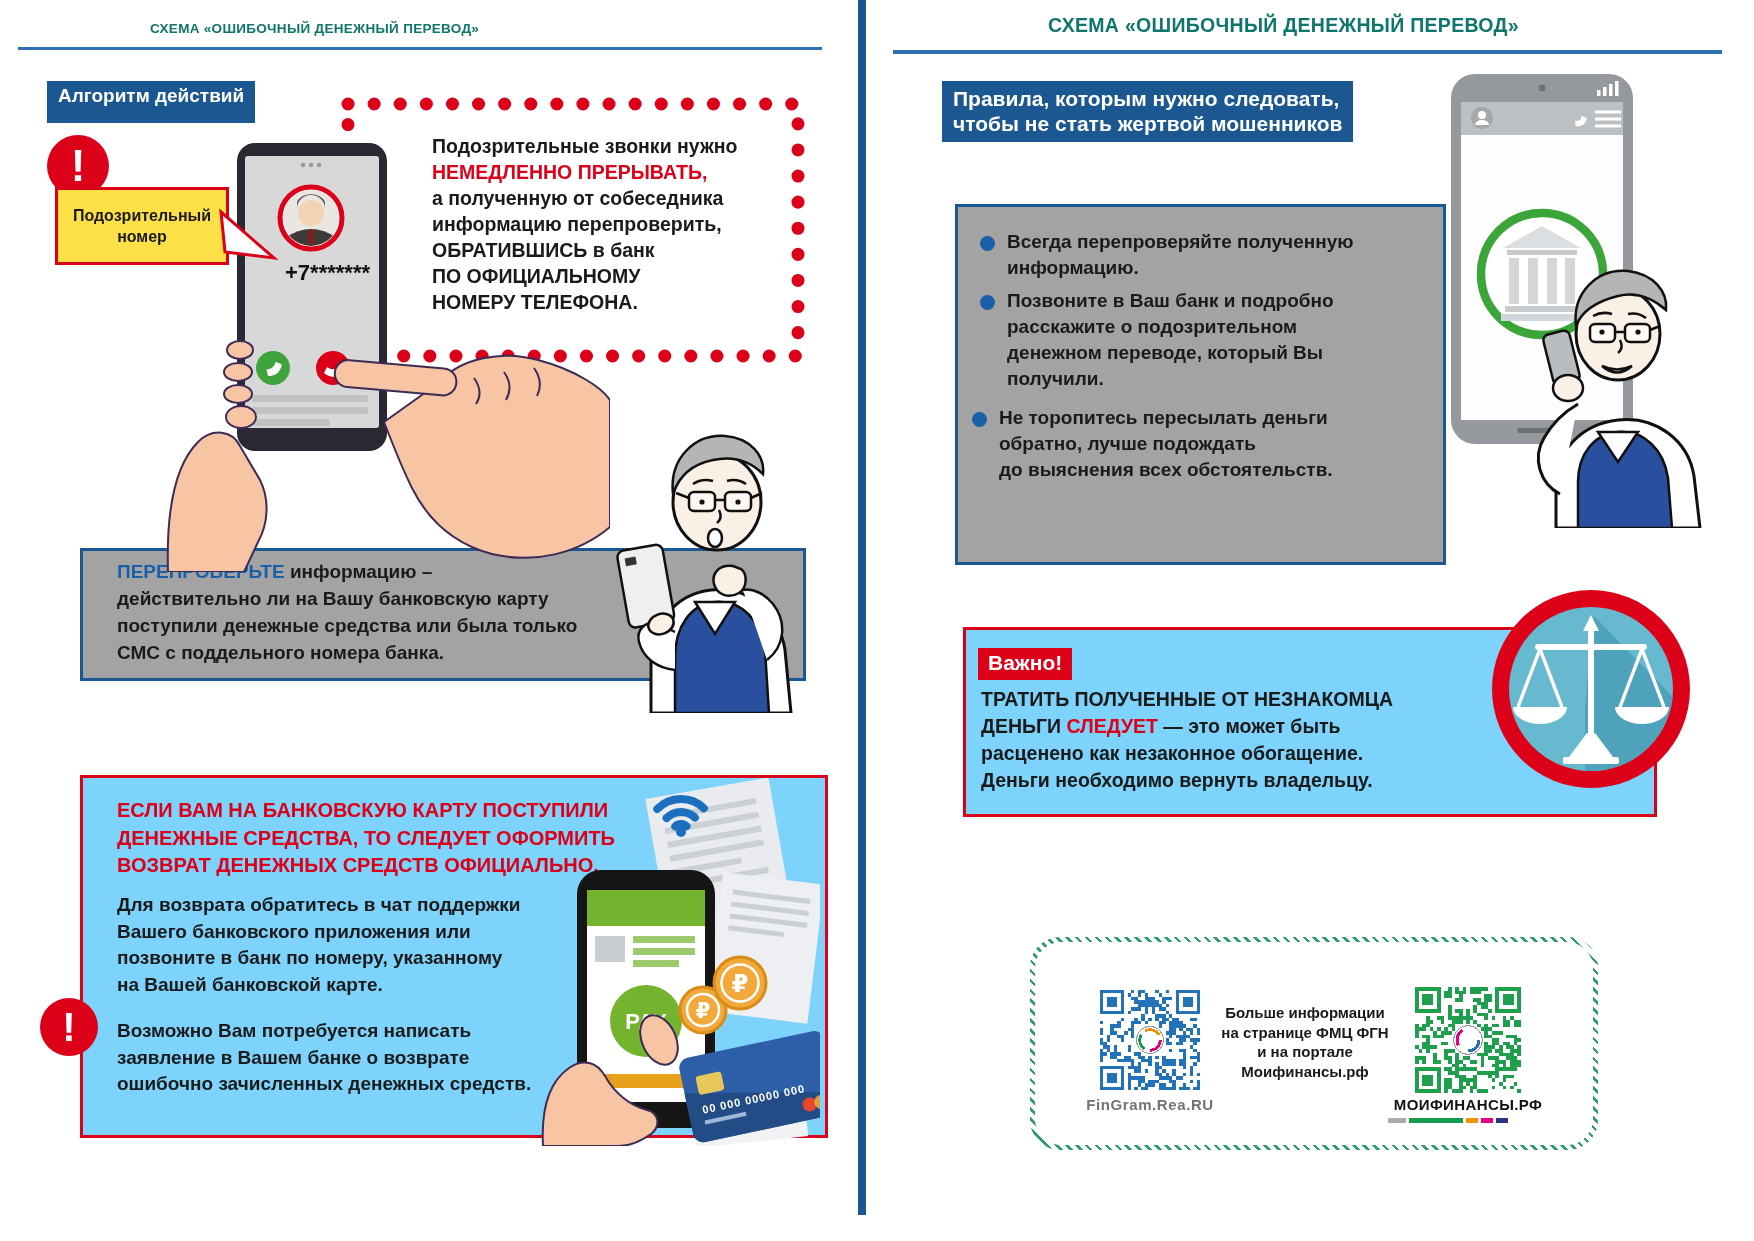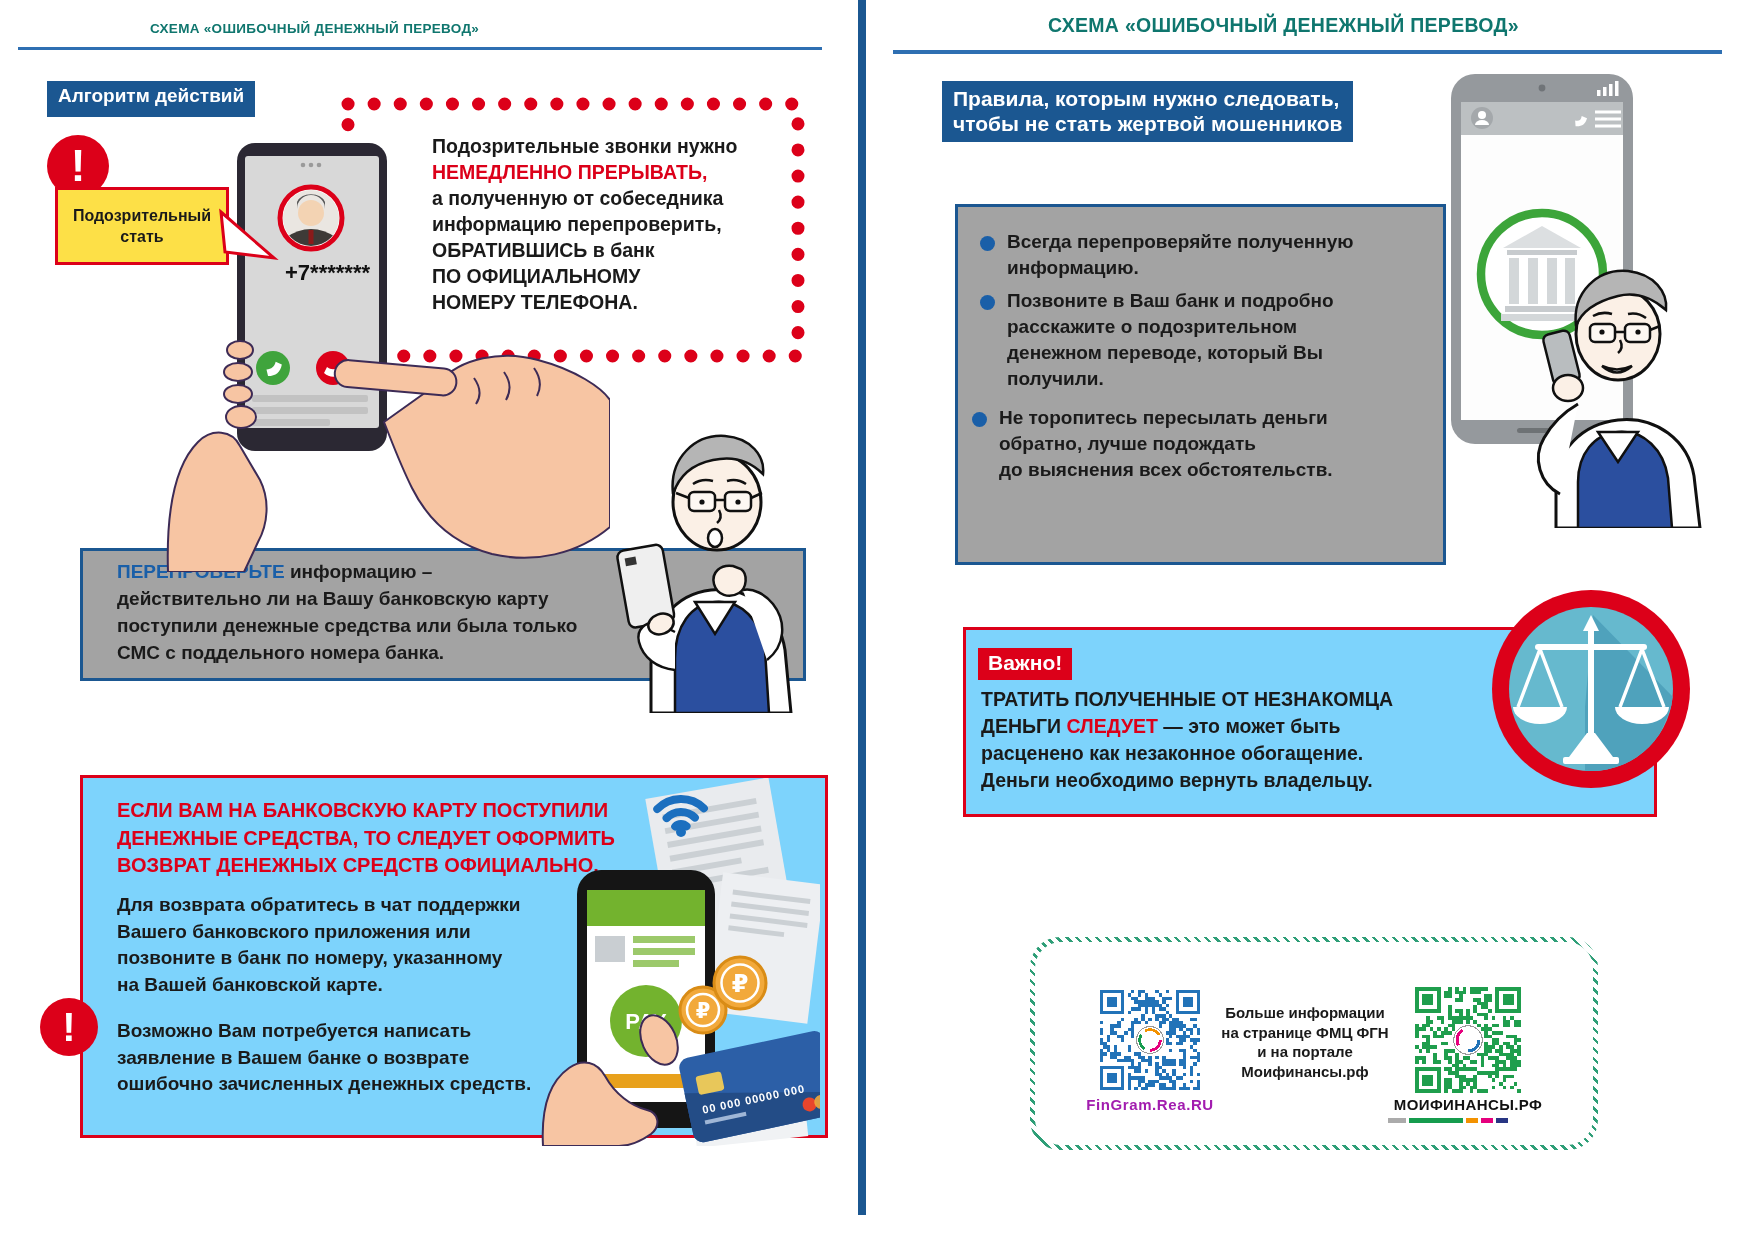--- a/index.html
+++ b/index.html
@@ -8,21 +8,21 @@
   .abs{position:absolute;}
   
   .hdr{color:#0f766e;font-weight:700;letter-spacing:.3px;white-space:nowrap;}
   .hdr-l{left:150px;top:21px;width:276px;text-align:center;font-size:13.5px;}
   .hdr-r{left:1048px;top:14px;font-size:19.5px;}
   .rule-l{left:18px;top:47px;width:804px;height:3px;background:#2e6fb2;}
   .rule-r{left:893px;top:50px;width:829px;height:4px;background:#2e6fb2;}
   .divider{left:858px;top:0;width:8px;height:1215px;background:#1b5791;}
   
   .badge{background:#1b5791;color:#fff;font-weight:700;}
-  .badge-l{left:47px;top:81px;font-size:19px;padding:4px 11px 10px;}
+  .badge-l{left:47px;top:81px;font-size:19px;padding:4px 11px 16px;}
   .badge-r{left:942px;top:81px;font-size:21px;line-height:25px;padding:5px 11px 6px;}
   
   .alert{background:#dc0019;border-radius:50%;color:#fff;display:flex;align-items:center;justify-content:center;
          font-weight:700;}
   .alert1{left:47px;top:135px;width:62px;height:62px;font-size:44px;z-index:6;}
   .alert2{left:40px;top:998px;width:58px;height:58px;font-size:40px;z-index:6;}
   
   .callout{left:55px;top:187px;width:168px;height:72px;background:#fde047;border:3px solid #dc0019;z-index:6;
            display:flex;flex-direction:column;align-items:center;justify-content:center;
            font-size:16px;font-weight:700;line-height:21px;}
@@ -48,21 +48,21 @@
   .imp-box{left:963px;top:627px;width:668px;height:184px;}
   .imp-badge{left:12px;top:18px;position:absolute;background:#dc0019;color:#fff;font-size:21px;font-weight:700;
              padding:3px 10px 5px;}
   .imp-text{position:absolute;left:15px;top:56px;font-size:19.5px;font-weight:700;line-height:27px;}
   .imp-red{color:#dc0019;}
   
   .qr-box{left:1030px;top:937px;width:568px;height:213px;
           background:repeating-linear-gradient(45deg,#2e9e77 0 2.5px,#fff 2.5px 7px);border-radius:30px;}
   .qr-inner{position:absolute;inset:5px;background:#fff;border-radius:26px;}
   .qr-info{left:1190px;top:1003px;width:230px;text-align:center;font-size:15px;font-weight:700;line-height:19.5px;}
-  .qr-cap1{left:1060px;top:1096px;width:180px;text-align:center;color:#a21caf;font-size:15px;font-weight:700;letter-spacing:.6px;}
+  .qr-cap1{left:1060px;top:1096px;width:180px;text-align:center;color:#737373;font-size:15px;font-weight:700;letter-spacing:.6px;}
   .qr-cap2{left:1368px;top:1096px;width:200px;text-align:center;color:#111;font-size:15px;font-weight:700;letter-spacing:.4px;}
   .qr-stripe{left:1388px;top:1118px;width:160px;display:flex;gap:3px;height:5px;}
   .qr-stripe span{display:block;height:5px;}
   svg text{font-family:"Liberation Sans","DejaVu Sans",sans-serif;}
 </style>
 </head>
 <body>
 
 <div class="page">
 
@@ -137,21 +137,21 @@
       <rect x="196" y="247" width="122" height="27" rx="13.5" transform="rotate(5 196 247)"></rect>
       <path d="M334,266 q10,14 2,26 M364,260 q10,14 2,28 M394,256 q10,14 3,28" fill="none"></path>
     </g>
   </svg>
 
   <div class="abs alert alert1">
     <span>!</span>
   </div>
   <div class="abs callout">
     <div>Подозрительный</div>
-    <div>стать</div>
+    <div>номер</div>
   </div>
   <svg class="abs pointer" width="80" height="64">
     <polygon points="3,10 56,56 7,50" fill="#fff" stroke="#dc0019" stroke-width="3"></polygon>
   </svg>
 
   <div class="abs box-blue verify-box"></div>
   <div class="abs verify-text">
     <div class="line">
       <span class="lead-blue">ПЕРЕПРОВЕРЬТЕ</span><span> информацию –</span>
     </div>

